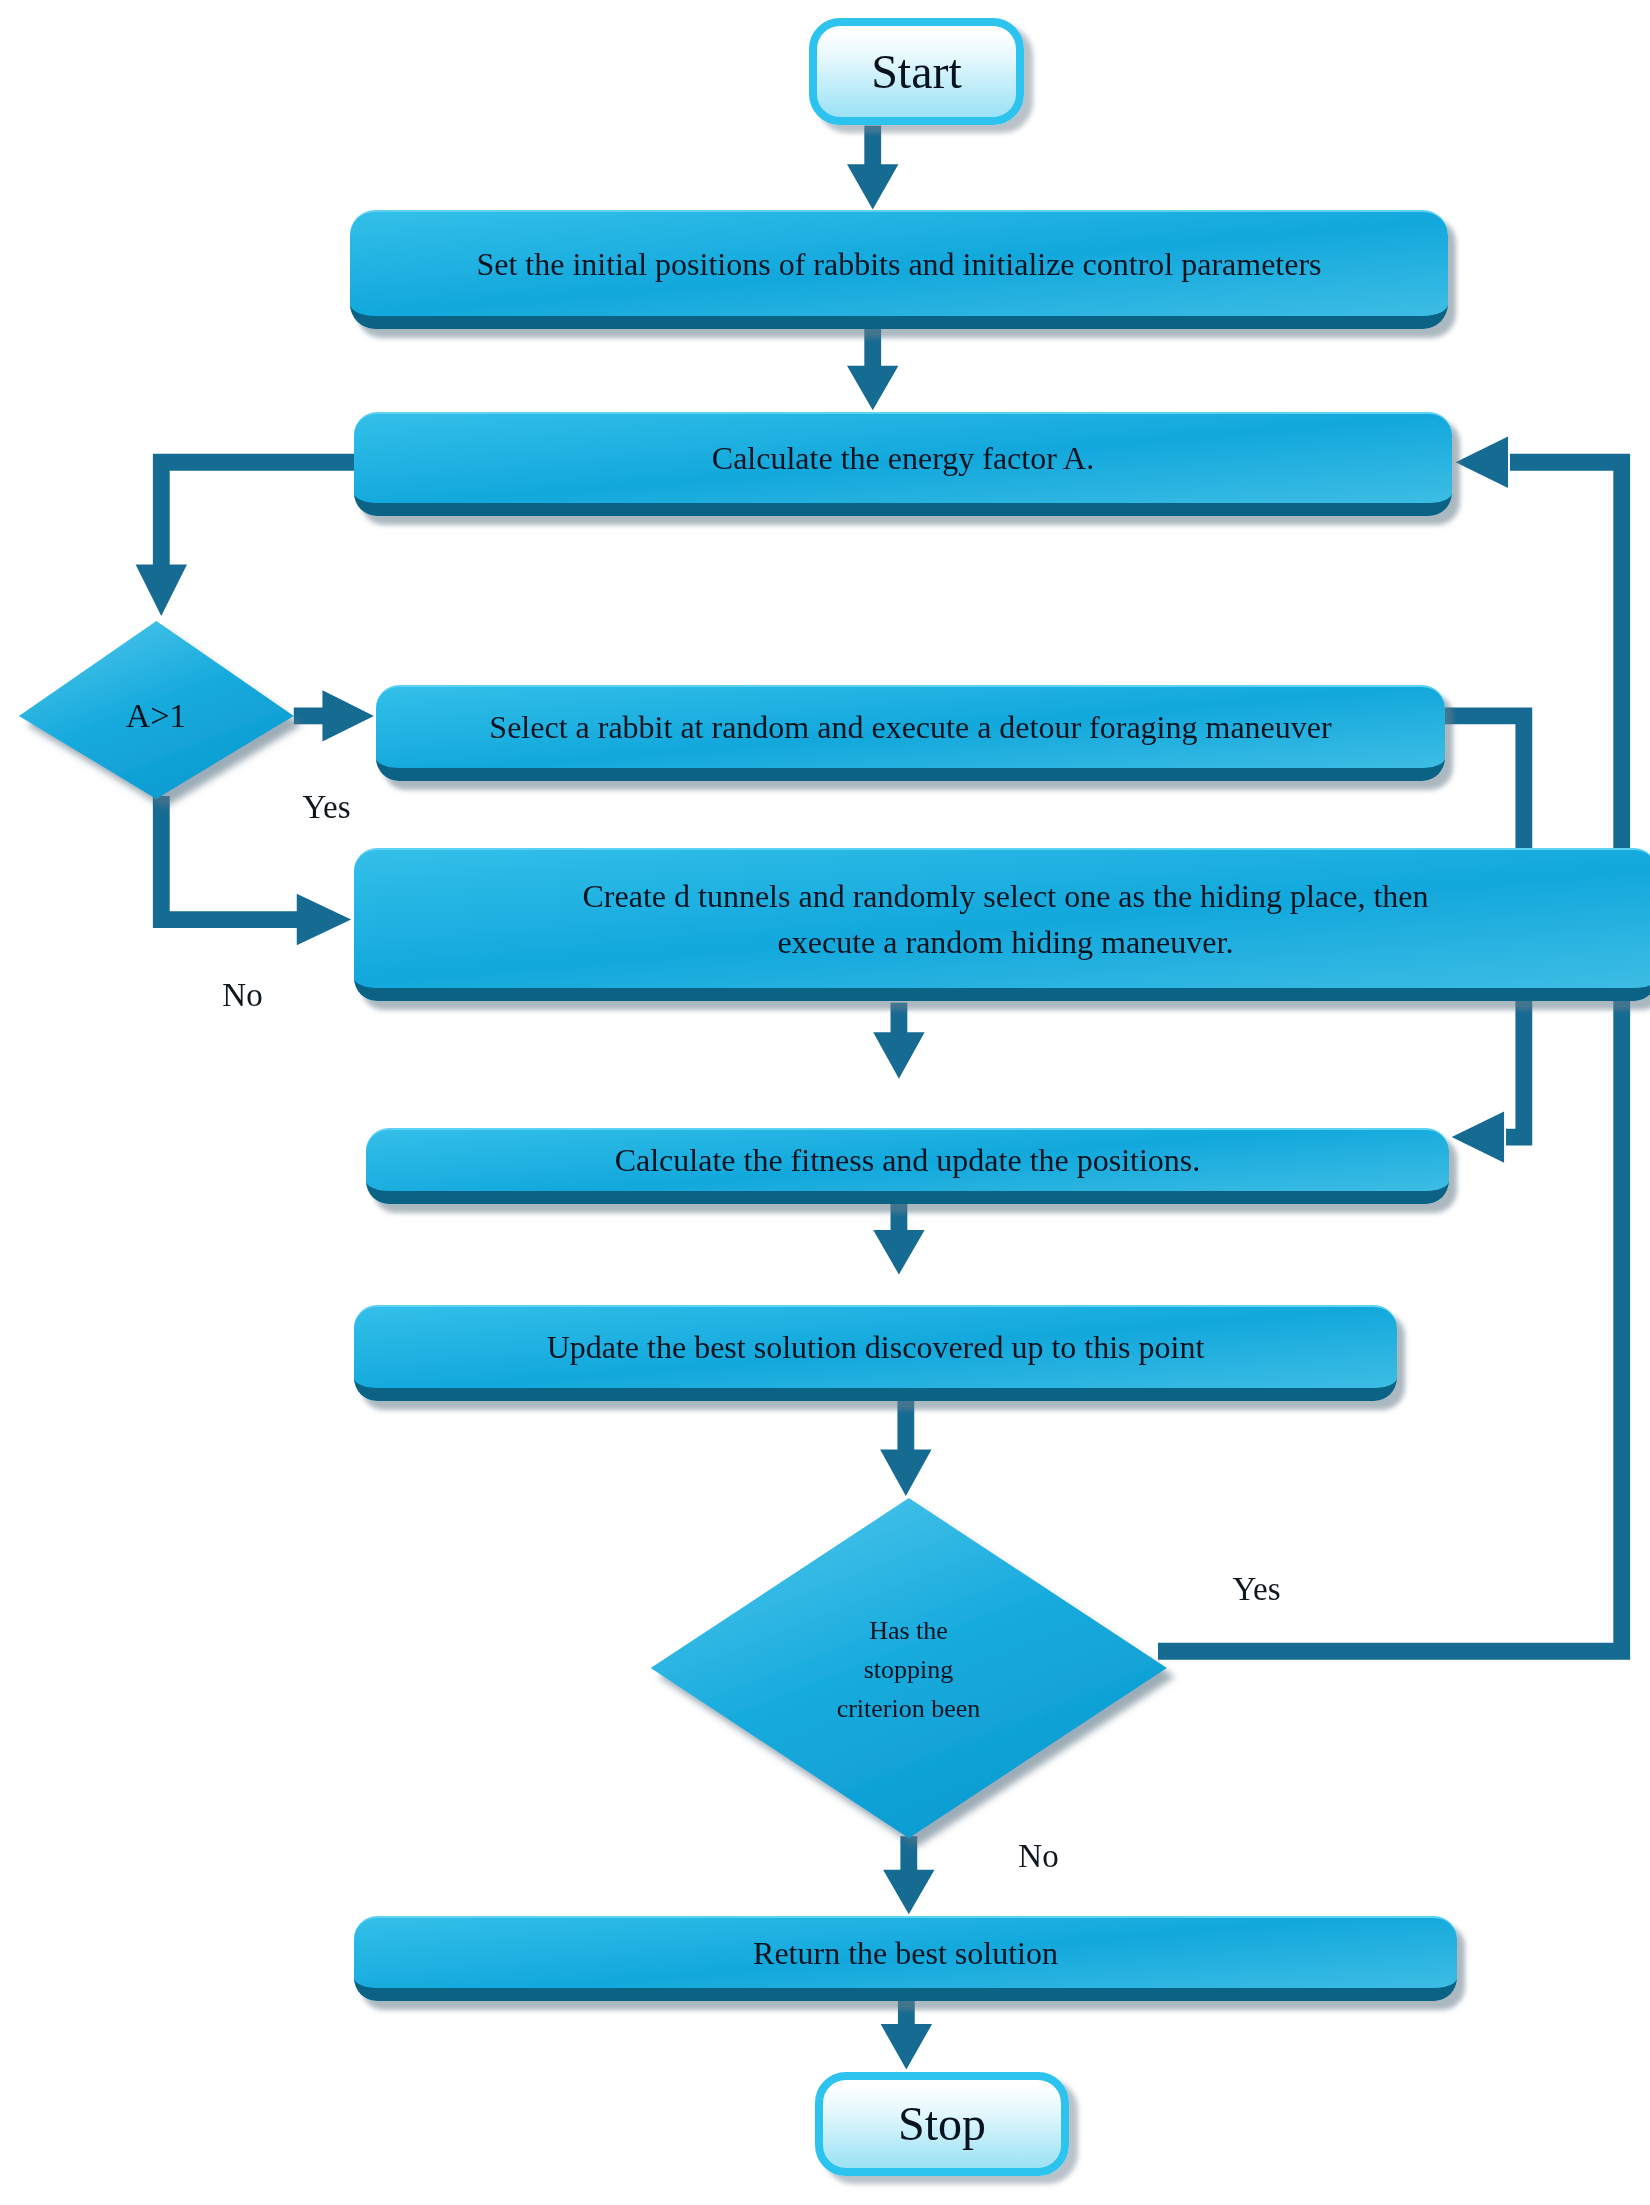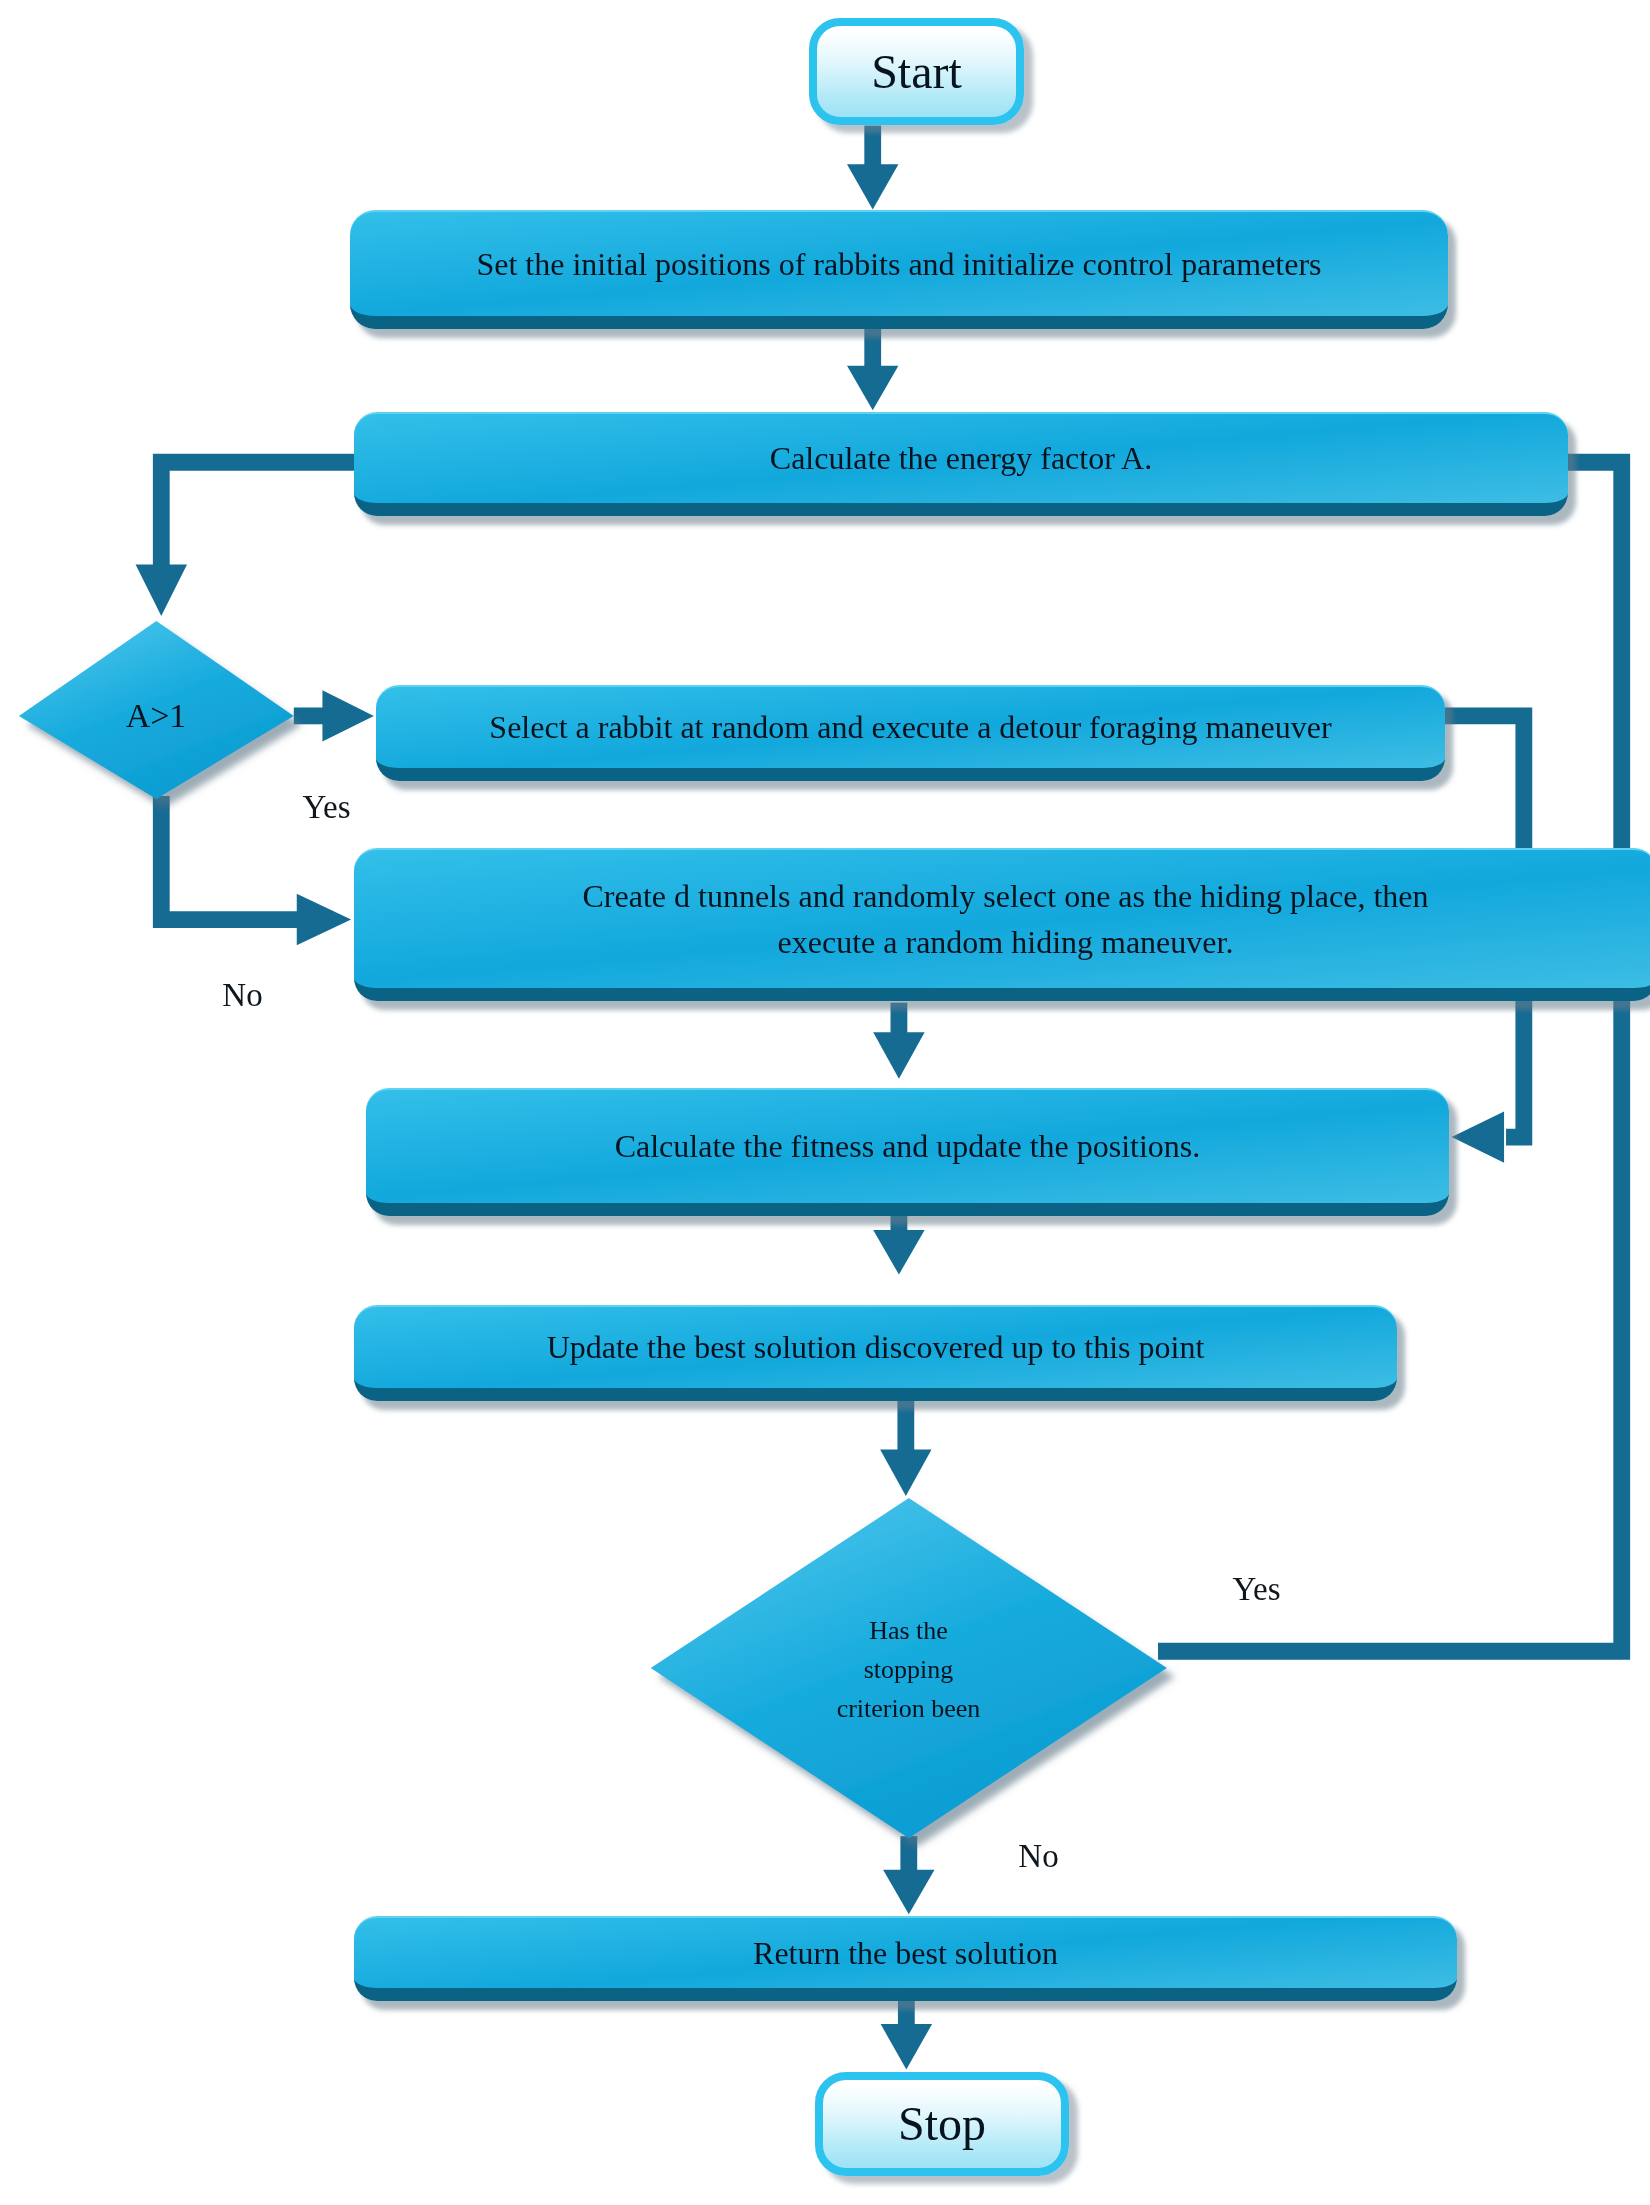--- a/index.html
+++ b/index.html
@@ -123,36 +123,36 @@
   </svg>
 
   <div class="node terminal" style="left:769px; top:18px; width:215px; height:107px;">
     <span class="node-label">Start</span>
   </div>
 
   <div class="node process" style="left:350px; top:210px; width:1098px; height:119px;border-radius:25px;">
     <span class="node-label">Set the initial positions of rabbits and initialize control parameters</span>
   </div>
 
-  <div class="node process" style="left:354px; top:412px; width:1214px; height:104px;">
+  <div class="node process" style="left:354px; top:412px; width:1098px; height:104px;">
     <span class="node-label">Calculate the energy factor A.</span>
   </div>
 
   <div class="diamond-label" style="left:47px; top:691px; width:218px; height:49px; font-size:34px;">A&gt;1</div>
 
   <div class="node process" style="left:376px; top:685px; width:1069px; height:96px;">
     <span class="node-label">Select a rabbit at random and execute a detour foraging maneuver</span>
   </div>
 
   <div class="node process" style="left:354px; top:848px; width:1303px; height:153px;">
     <span class="node-label">Create d tunnels and randomly select one as the hiding place, then
 execute a random hiding maneuver.</span>
   </div>
 
-  <div class="node process" style="left:366px; top:1088px; width:1083px; height:128px;">
+  <div class="node process" style="left:366px; top:1128px; width:1083px; height:76px;">
     <span class="node-label">Calculate the fitness and update the positions.</span>
   </div>
 
   <div class="node process" style="left:354px; top:1277px; width:1043px; height:96px;margin-top:28px;">
     <span class="node-label">Update the best solution discovered up to this point</span>
   </div>
 
   <div class="diamond-label" style="left:686px; top:1553px; width:445px; height:232px;">Has the
 stopping
 criterion been</div>

